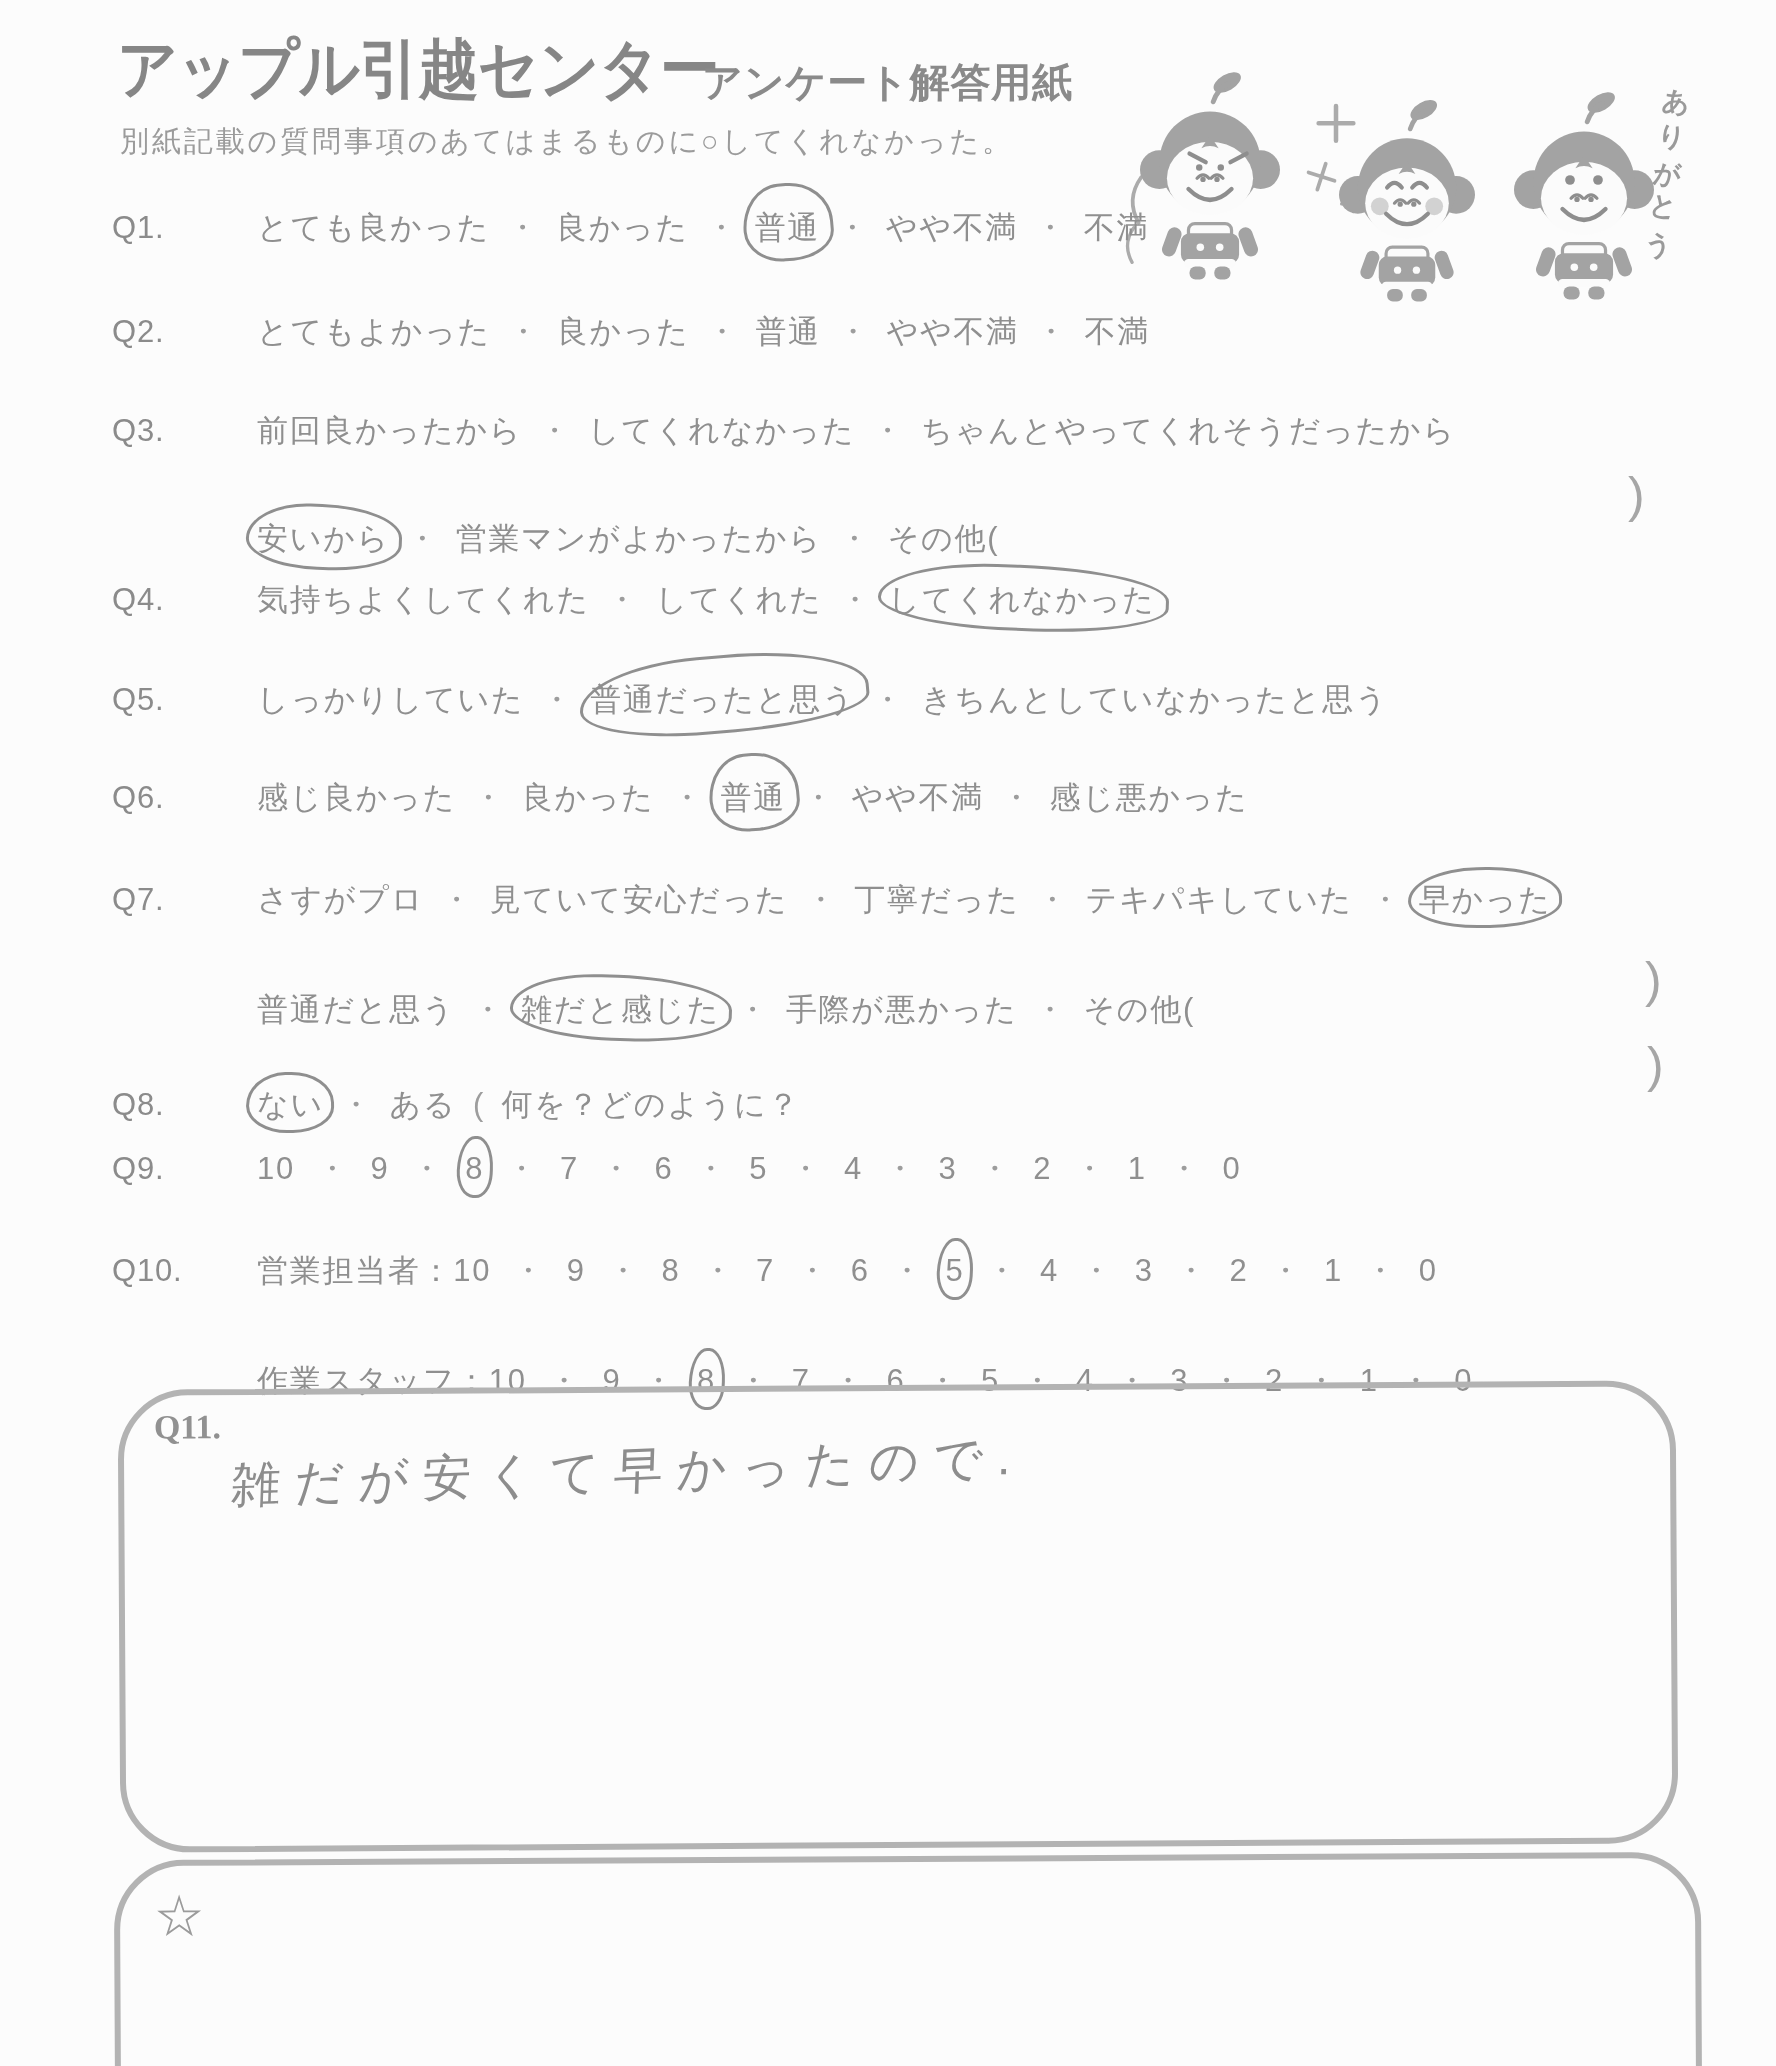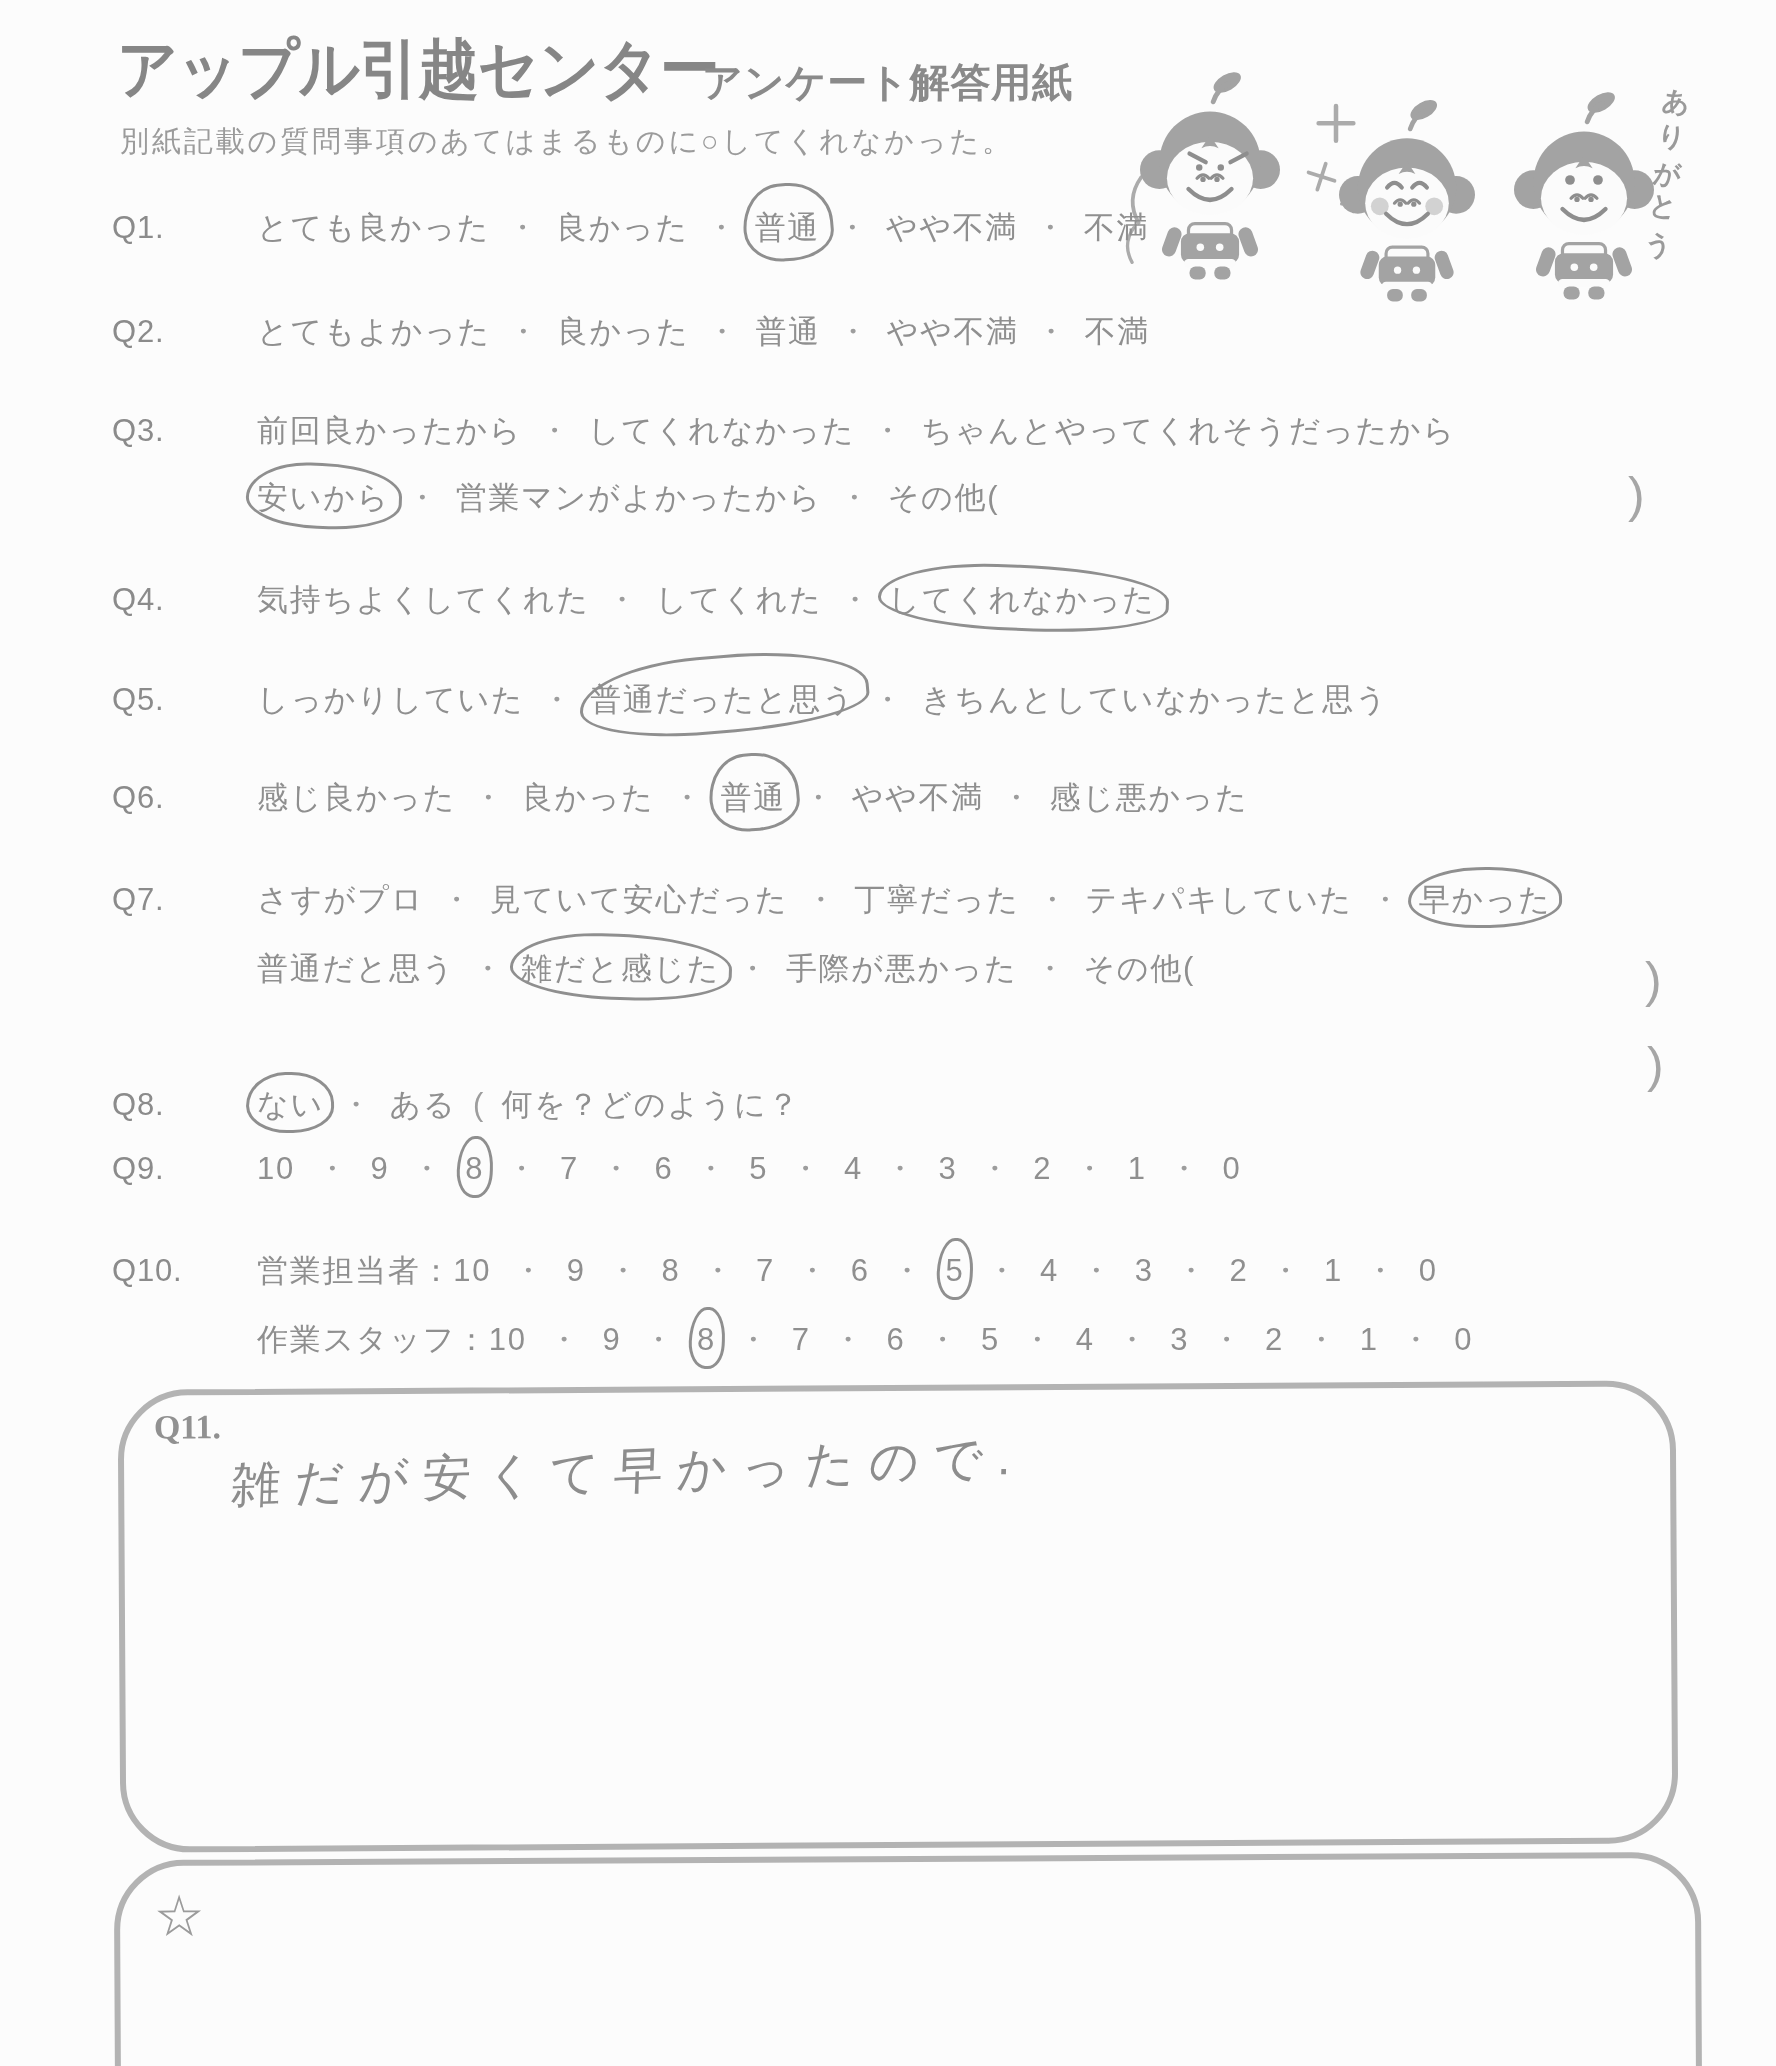--- a/index.html
+++ b/index.html
@@ -8,21 +8,21 @@
   
   .hdr-title{position:absolute;left:117px;top:26px;font-size:60px;font-weight:bold;color:#868686;
              letter-spacing:-0.8px;transform:scaleY(1.08);transform-origin:left top;white-space:nowrap;}
   .hdr-sub{position:absolute;left:702px;top:55px;font-size:40px;font-weight:bold;color:#8a8a8a;
            letter-spacing:0.8px;white-space:nowrap;}
   .hdr-inst{position:absolute;left:120px;top:122px;font-size:29px;color:#9b9b9b;letter-spacing:2.9px;white-space:nowrap;}
   .thanks{position:absolute;left:1651px;top:69px;writing-mode:vertical-rl;font-size:27px;font-weight:bold;
           color:#9a9a9a;letter-spacing:5px;transform:rotate(7deg);}
   
   .q{position:absolute;left:112px;white-space:nowrap;font-size:31px;color:#8f8f8f;letter-spacing:1.7px;line-height:1.2;}
-  .q.cont{left:257px;}
+  .q.cont{left:257px;margin-top:41px;}
   .qno{display:inline-block;width:145px;letter-spacing:0.8px;color:#8b8b8b;}
   .q .sep{margin:0 16.5px;color:#9d9d9d;}
   .q.scale .sep{margin:0 21.5px;}
   .opt{display:inline-block;}
   .circled{position:relative;}
   .circled::after{content:"";position:absolute;inset:-12.4px -10px -9px -10px;border:3.7px solid #8f8f8f;
                   border-radius:48% 52% 50% 50% / 58% 54% 44% 48%;transform:rotate(-2deg);pointer-events:none;}
   .cv-tall::after{inset:-26px -13.2px -15px -11.6px;border-radius:46% 54% 52% 48% / 64% 58% 40% 46%;transform:rotate(-5deg);}
   .cv-num::after{inset:-14px -8.3px -10.7px -8.3px;border-radius:50% 50% 48% 52% / 60% 56% 42% 46%;transform:rotate(3deg);}
   .cv-a::after{transform:rotate(-1deg);inset:-14px -10.7px -10px -10.7px;}

